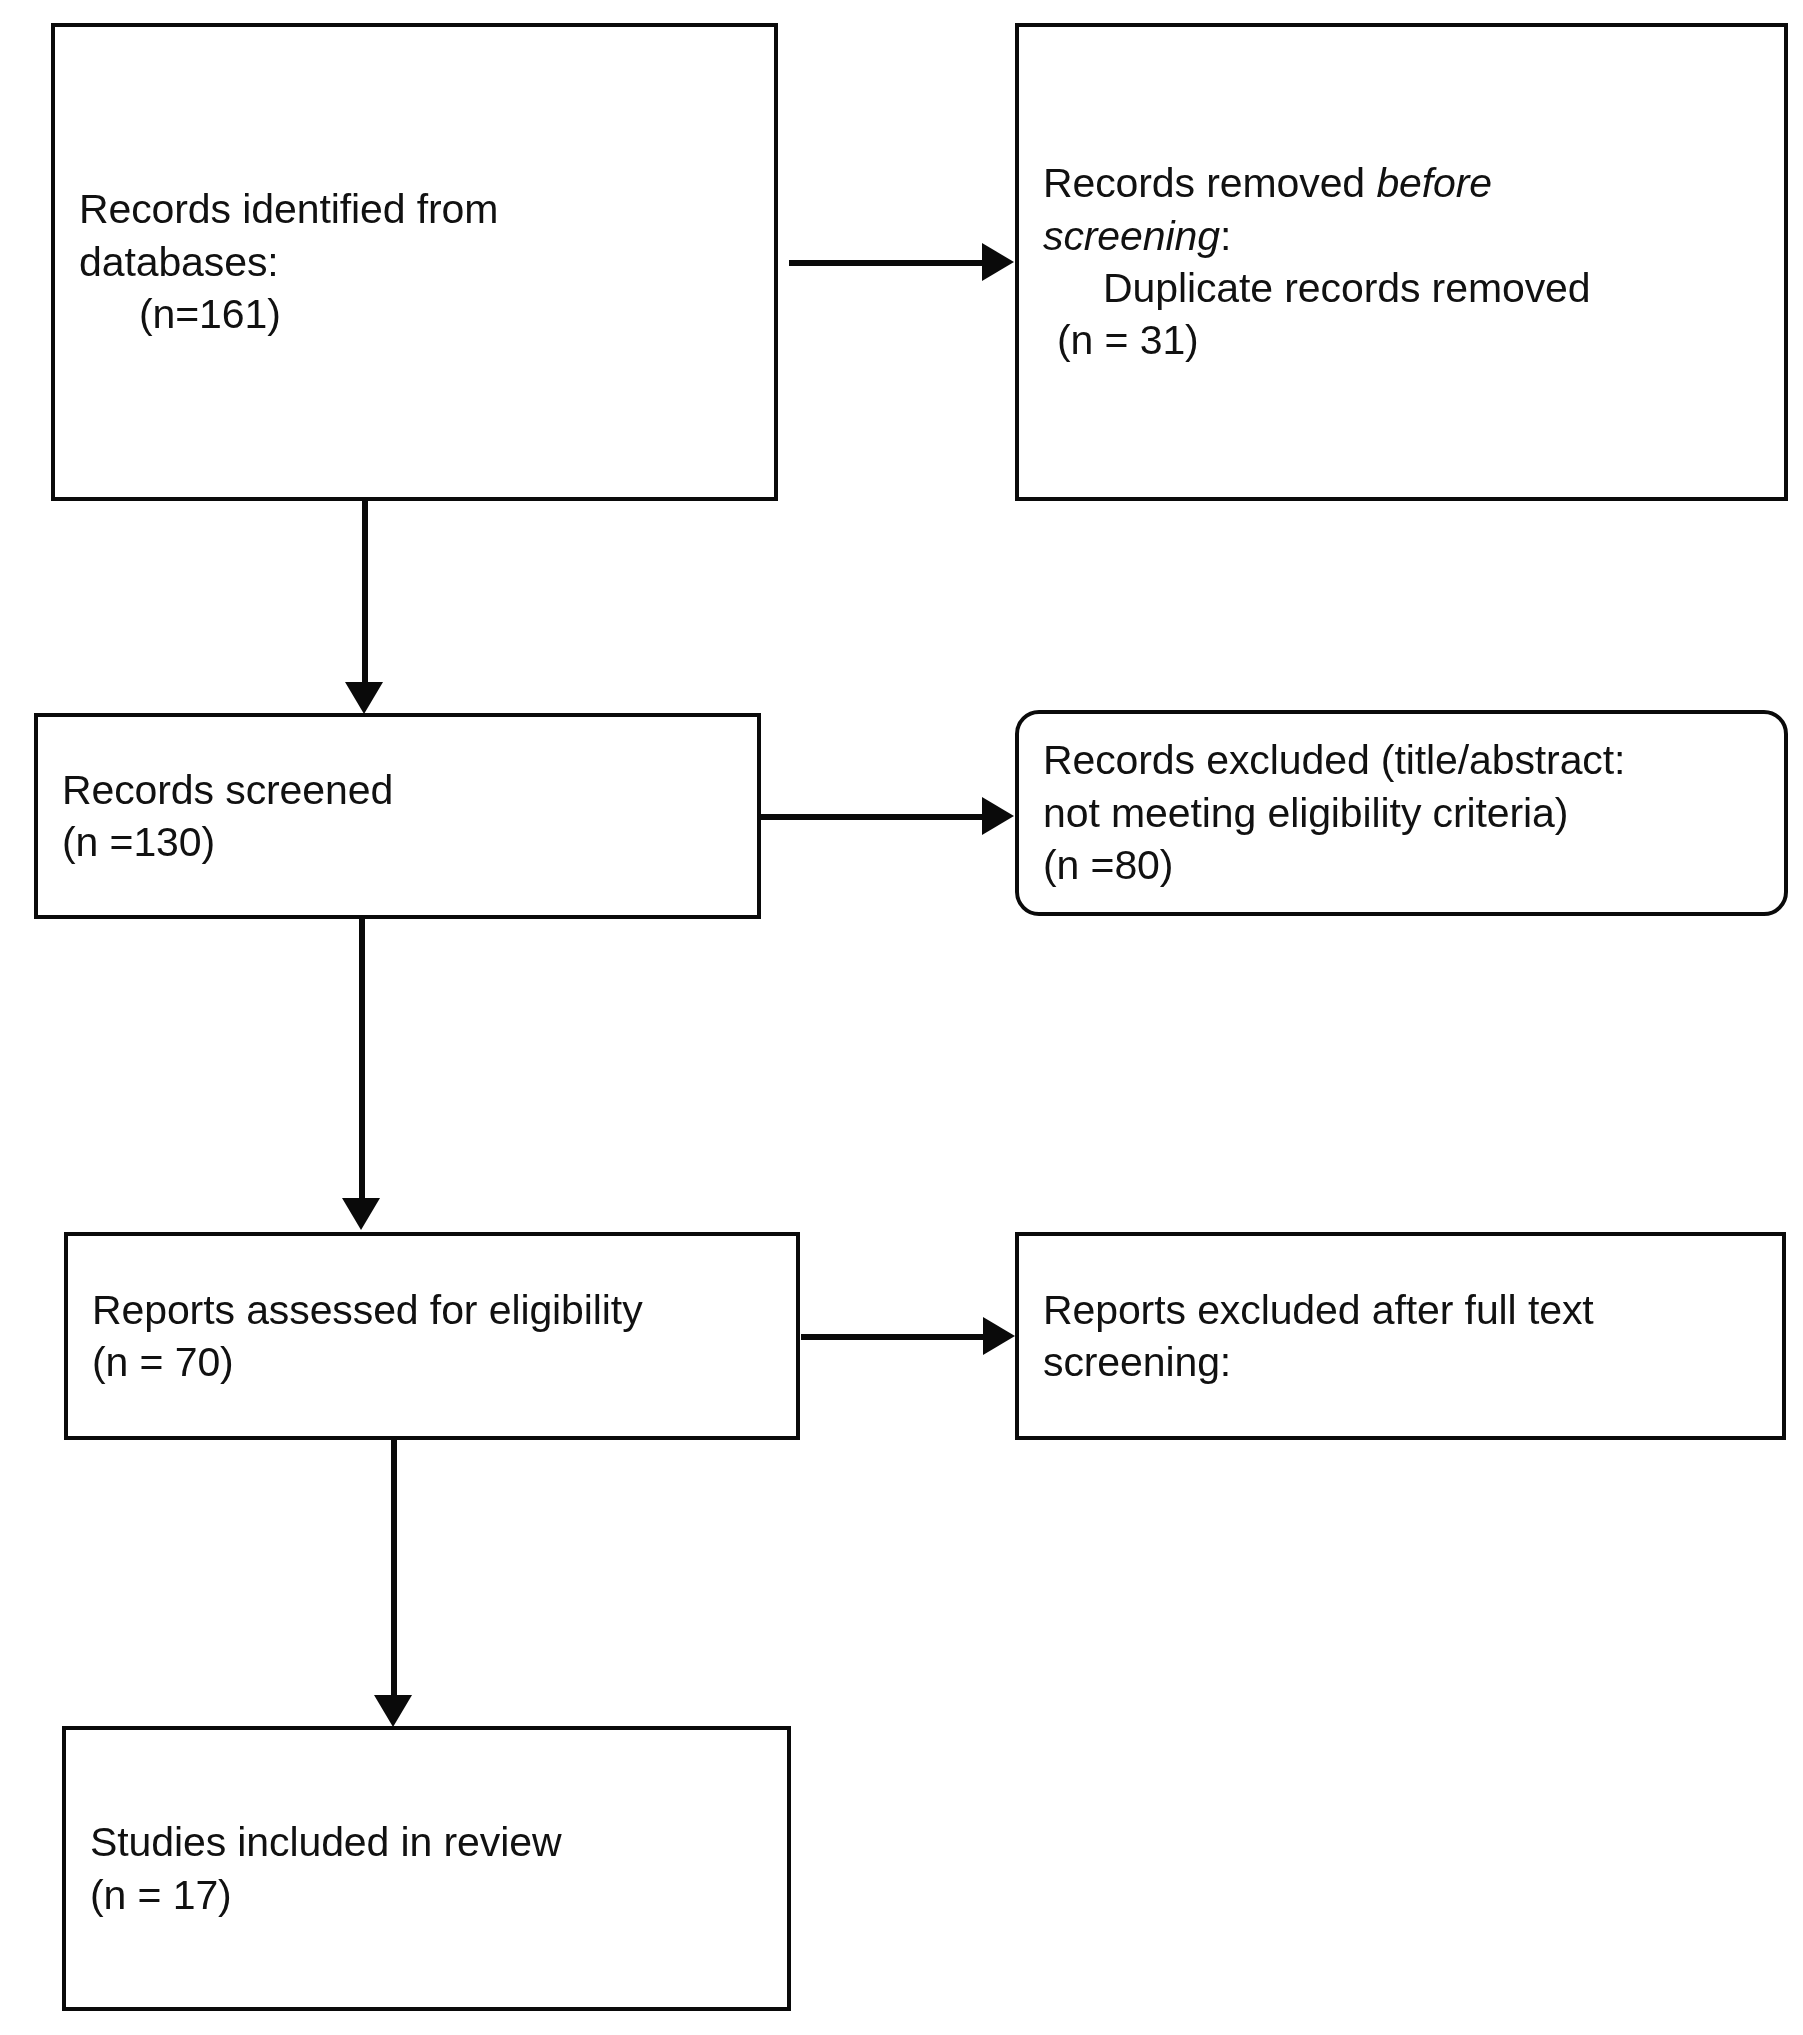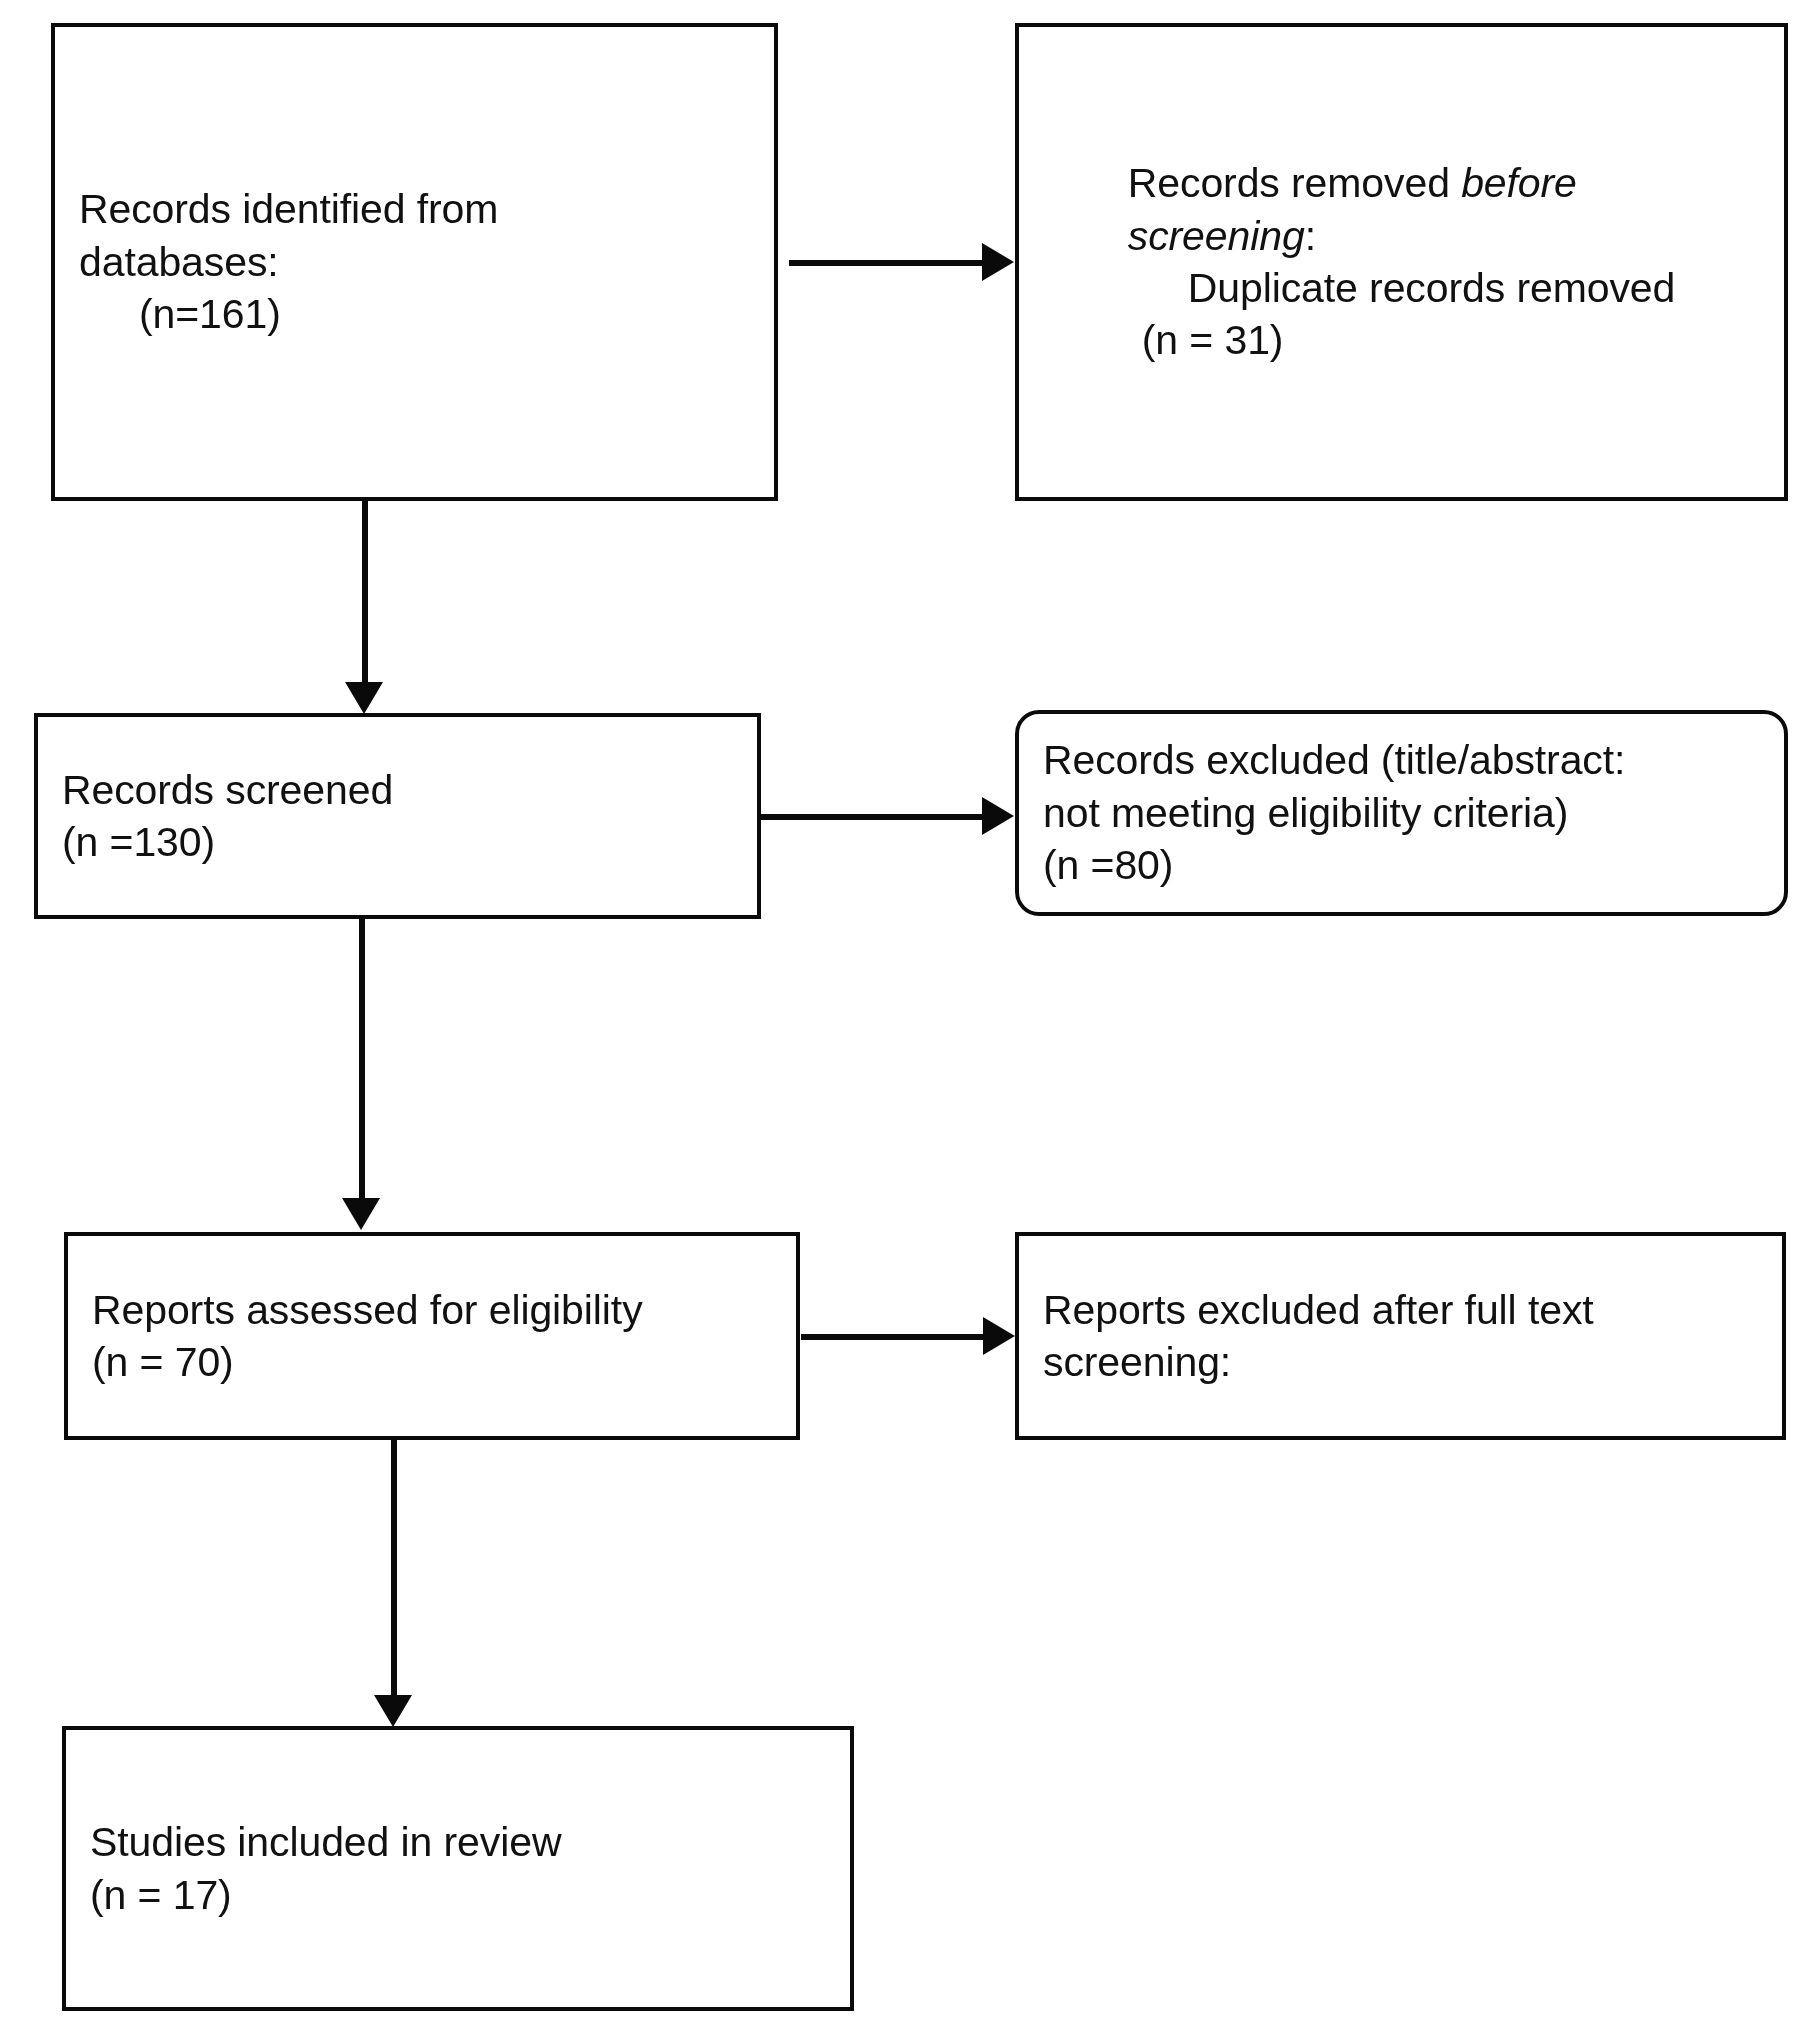--- a/index.html
+++ b/index.html
@@ -39,26 +39,26 @@
   }
   .line.indent-small {
     padding-left: 14px;
   }
   .line .em {
     font-style: italic;
   }
 
   
   #node-identified   { left: 51px;  top: 23px;   width: 727px; height: 478px; }
-  #node-removed      { left: 1015px;top: 23px;   width: 773px; height: 478px; align-items: center; }
+  #node-removed      { left: 1015px;top: 23px;   width: 773px; height: 478px; }
   #node-screened     { left: 34px;  top: 713px; width: 727px; height: 206px; justify-content: center; }
   #node-excluded-ta  { left: 1015px;top: 710px; width: 773px; height: 206px; border-radius: 24px; }
   #node-assessed     { left: 64px;  top: 1232px; width: 736px; height: 208px; }
   #node-excluded-ft  { left: 1015px;top: 1232px; width: 771px; height: 208px; }
-  #node-included     { left: 62px;  top: 1726px; width: 792px; height: 285px; }
+  #node-included     { left: 62px;  top: 1726px; width: 729px; height: 285px; }
 
   
   .conn {
     position: absolute;
   }
   .conn .shaft-h {
     position: absolute;
     background: #0a0a0a;
     height: 6.3px;
   }

